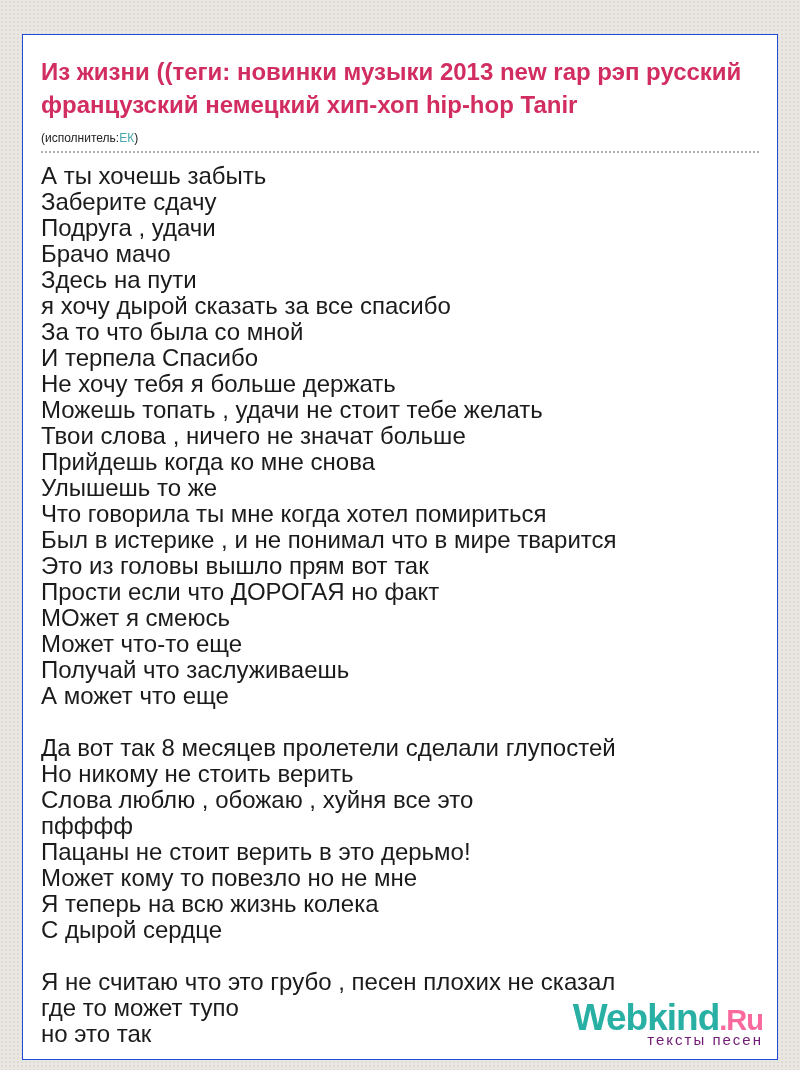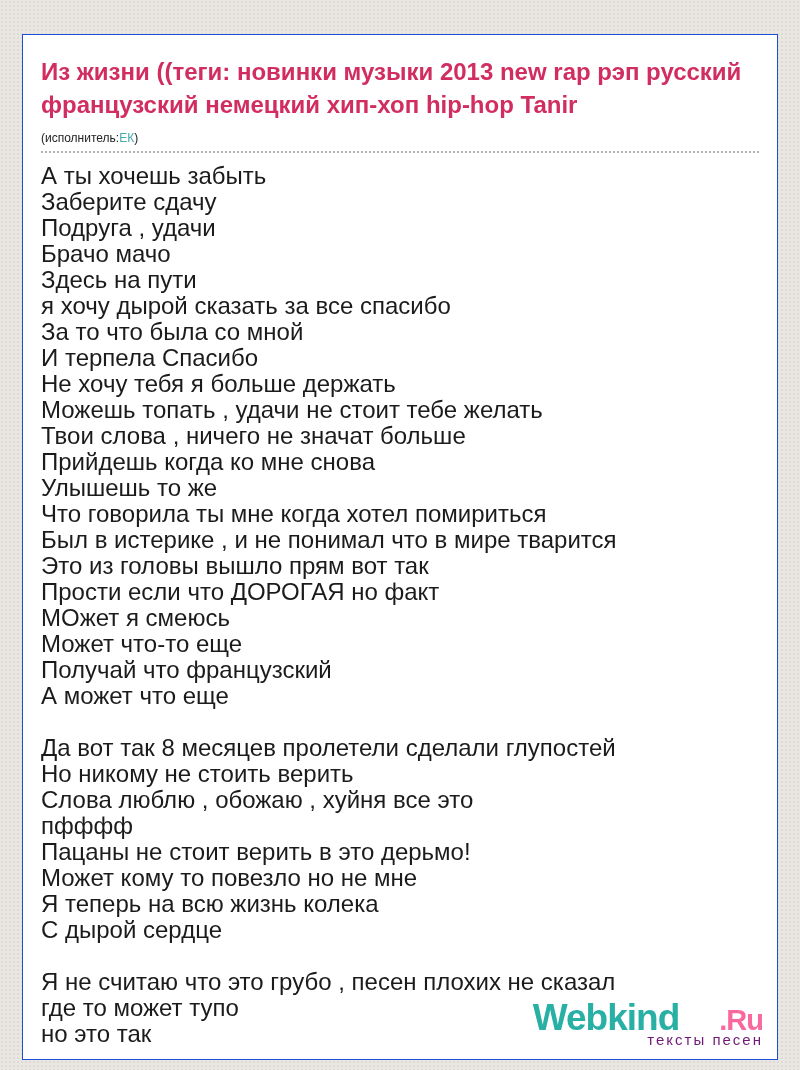--- a/index.html
+++ b/index.html
@@ -68,21 +68,20 @@
     color: #29b0a5;
     font-size: 37px;
     font-weight: bold;
     letter-spacing: -1px;
   }
   .logo-suffix {
     color: #f9699e;
     font-size: 29px;
     font-weight: bold;
     letter-spacing: -1px;
-    padding-left: 40px;
   }
   .logo-tagline {
     color: #701a75;
     font-size: 15px;
     font-weight: normal;
     letter-spacing: 2px;
     margin-top: -4px;
     padding-bottom: 12px;
   }
 </style>
@@ -111,21 +110,21 @@
         <div class="line">Можешь топать , удачи не стоит тебе желать</div>
         <div class="line">Твои слова , ничего не значат больше</div>
         <div class="line">Прийдешь когда ко мне снова</div>
         <div class="line">Улышешь то же</div>
         <div class="line">Что говорила ты мне когда хотел помириться</div>
         <div class="line">Был в истерике , и не понимал что в мире тварится</div>
         <div class="line">Это из головы вышло прям вот так</div>
         <div class="line">Прости если что ДОРОГАЯ но факт</div>
         <div class="line">МОжет я смеюсь</div>
         <div class="line">Может что-то еще</div>
-        <div class="line">Получай что французский</div>
+        <div class="line">Получай что заслуживаешь</div>
         <div class="line">А может что еще</div>
       </div>
       <div class="stanza">
         <div class="line">Да вот так 8 месяцев пролетели сделали глупостей</div>
         <div class="line">Но никому не стоить верить</div>
         <div class="line">Слова люблю , обожаю , хуйня все это</div>
         <div class="line">пфффф</div>
         <div class="line">Пацаны не стоит верить в это дерьмо!</div>
         <div class="line">Может кому то повезло но не мне</div>
         <div class="line">Я теперь на всю жизнь колека</div>

